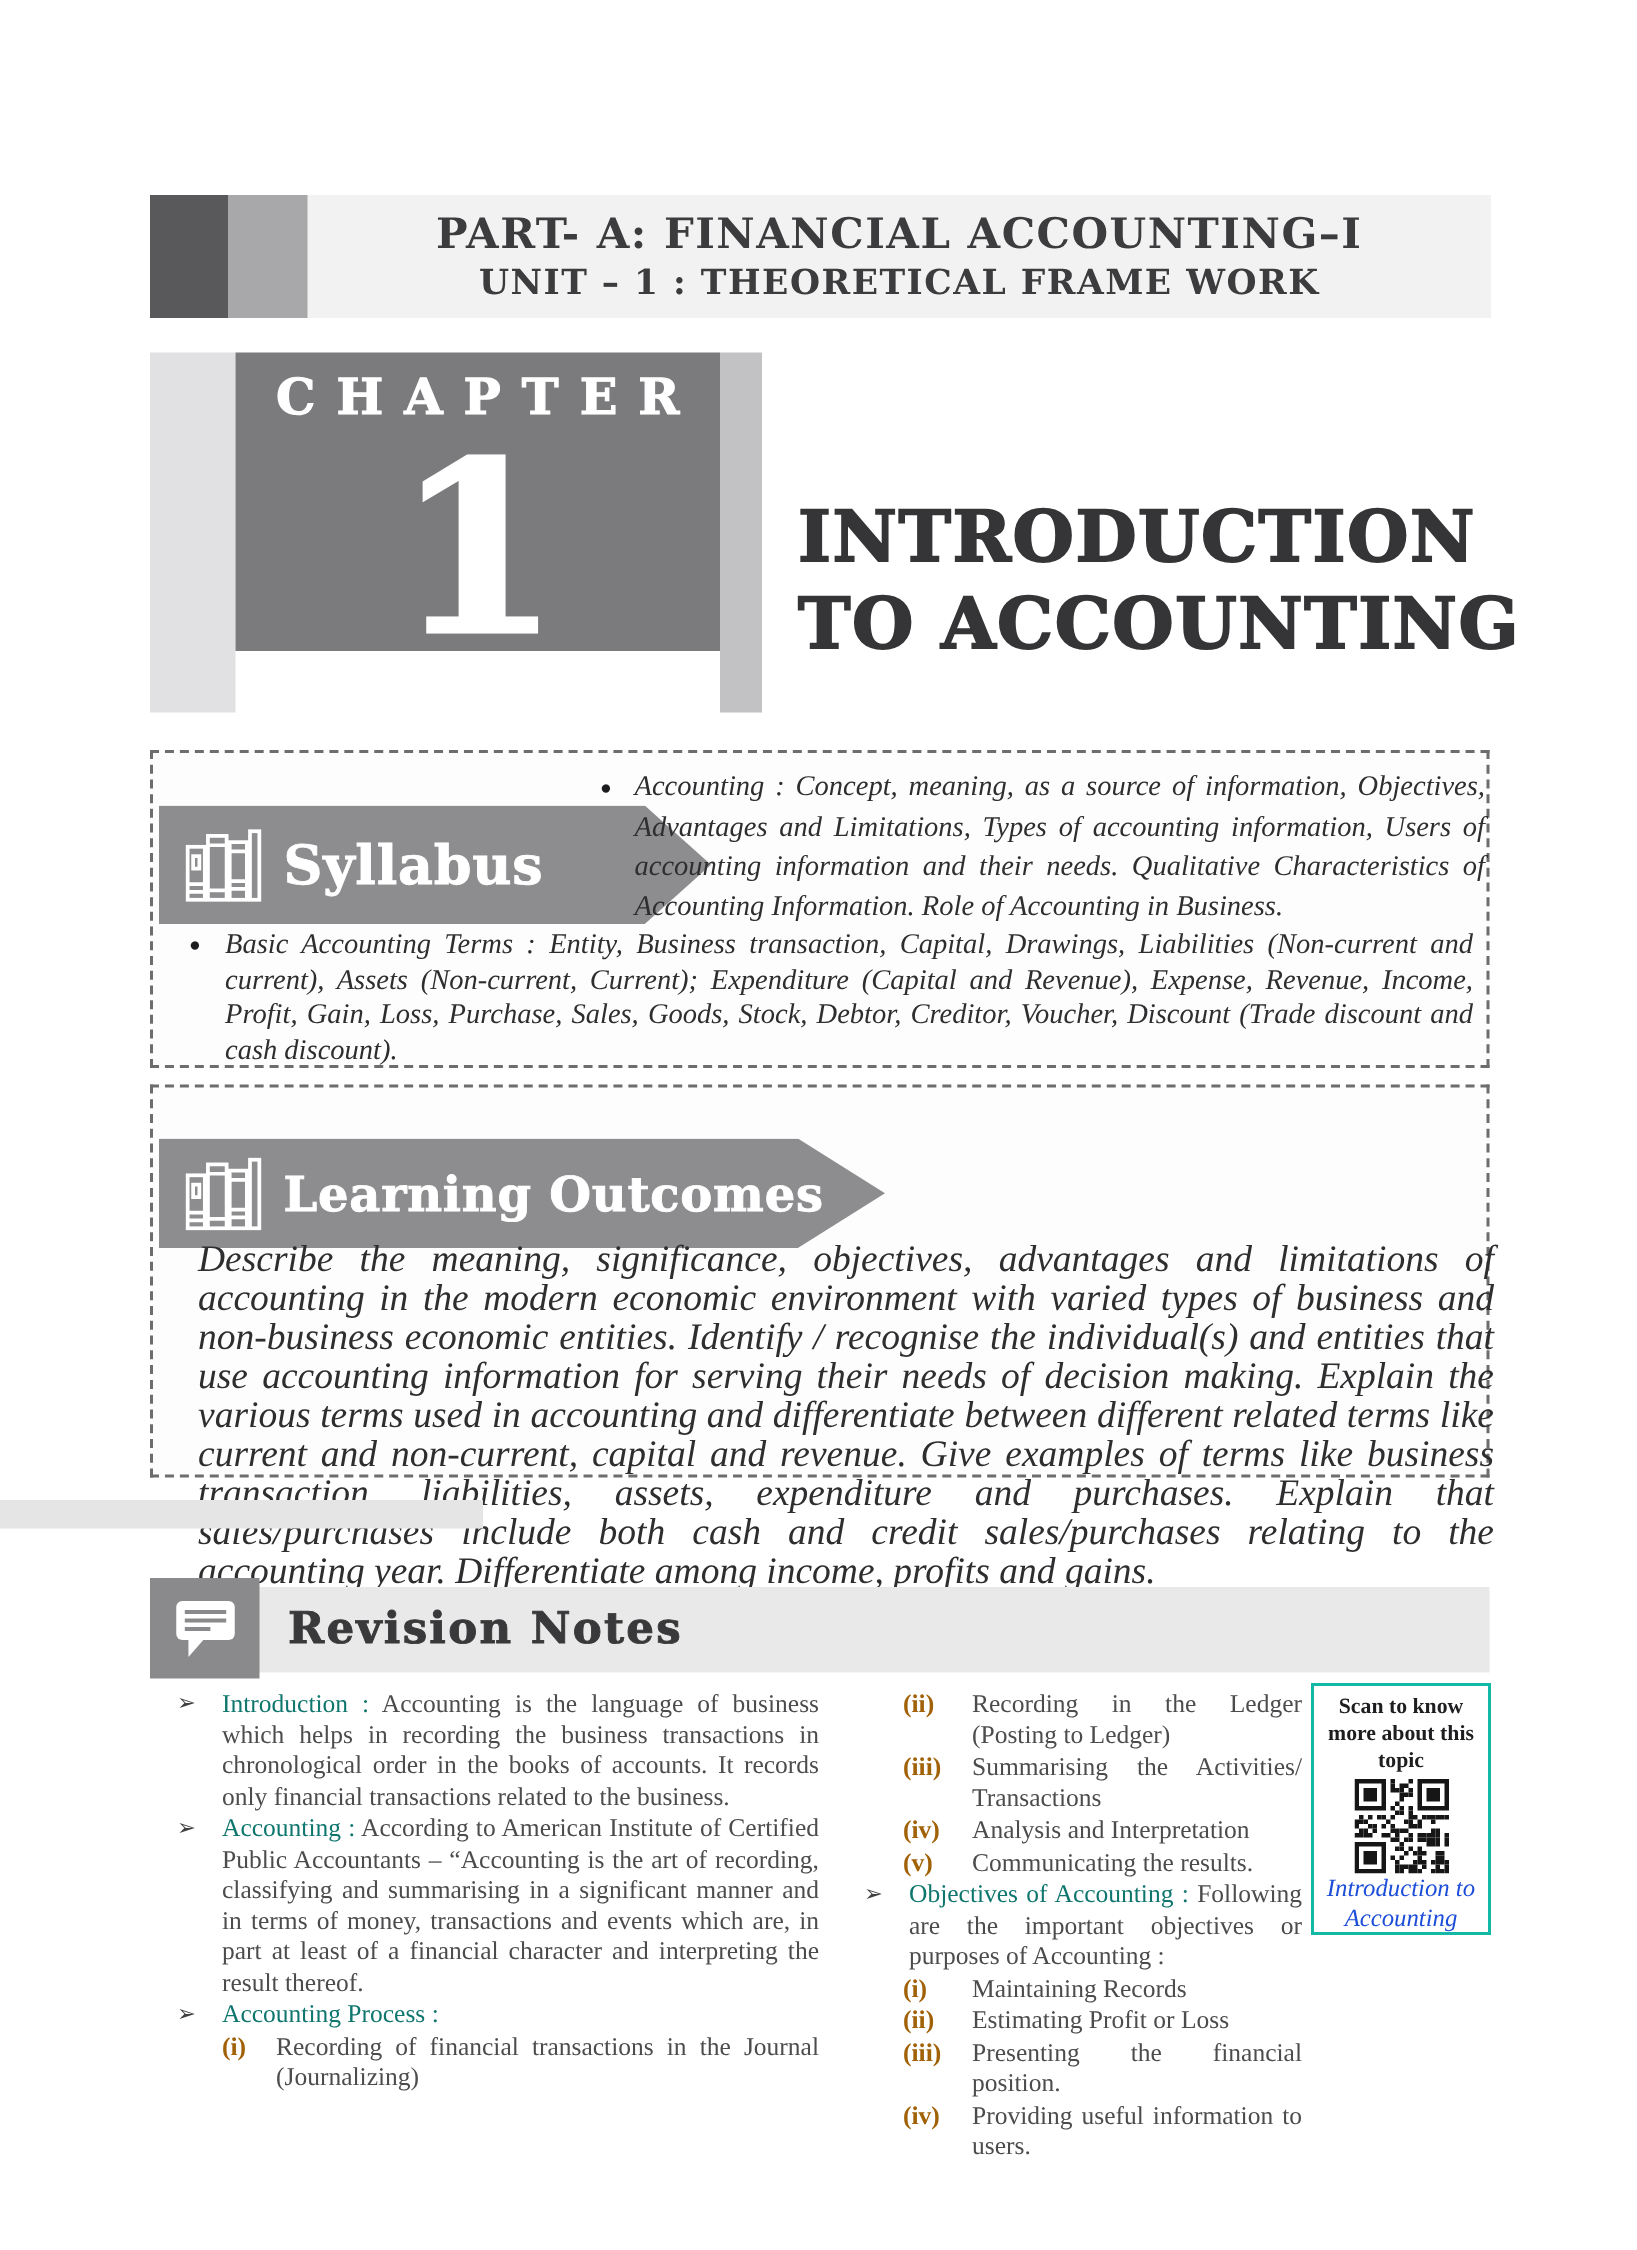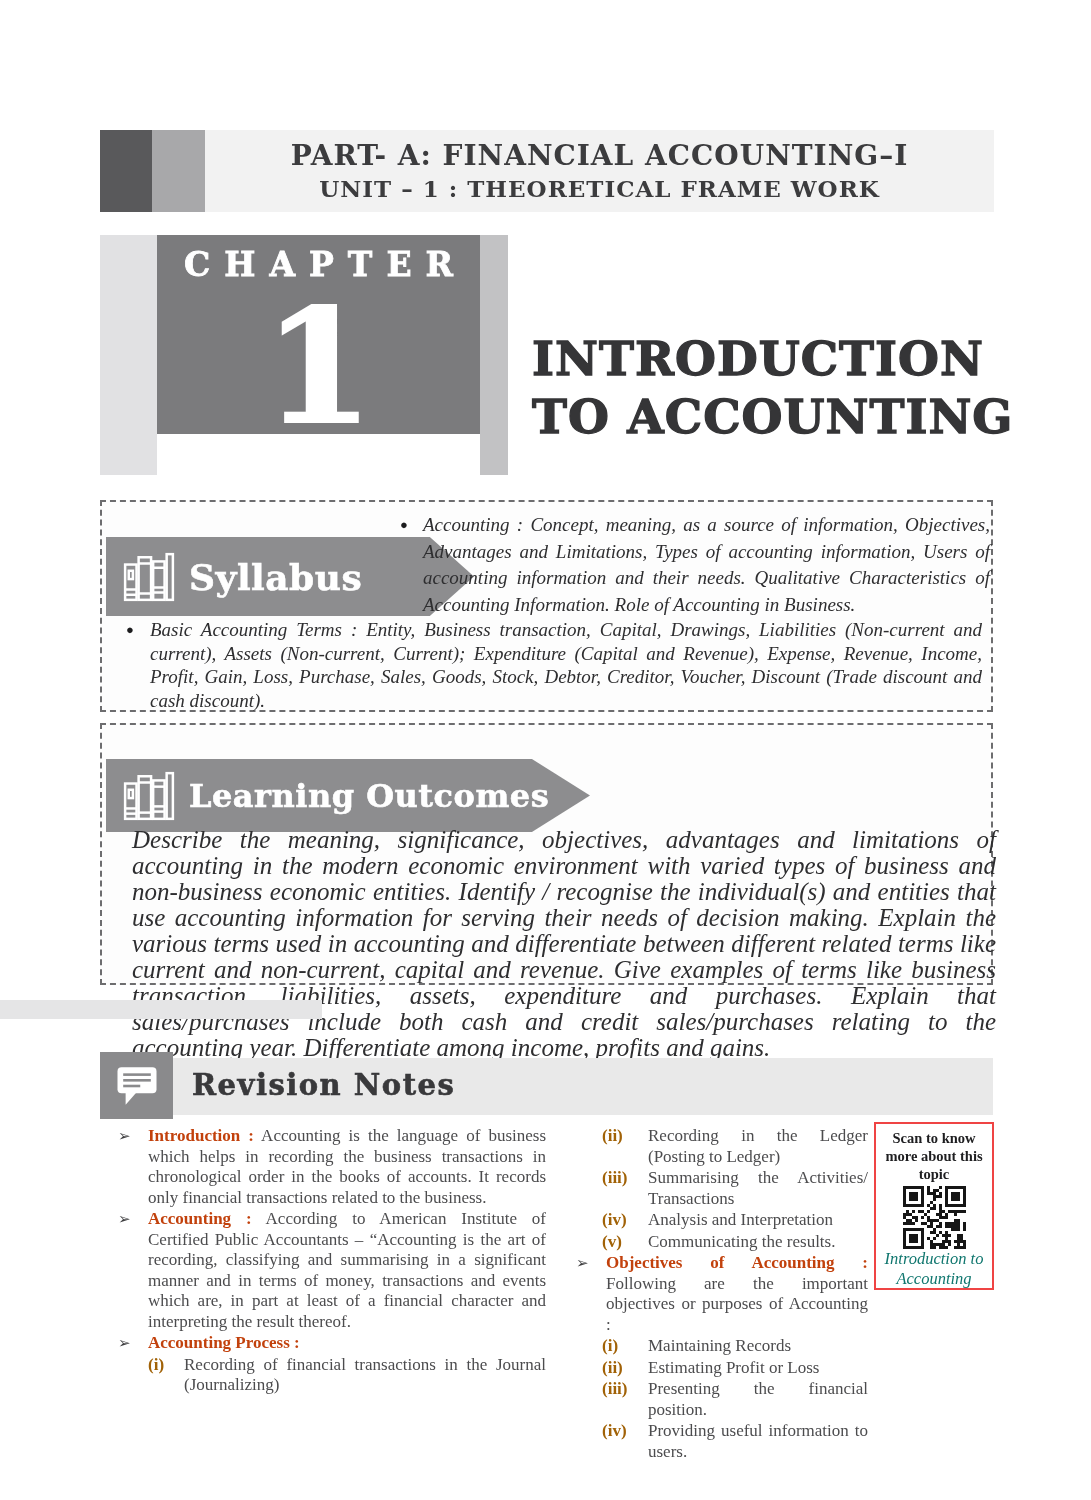--- a/index.html
+++ b/index.html
@@ -62,33 +62,33 @@
   .rev-title{position:absolute;left:192px;top:1068px;font-family:"DejaVu Serif",serif;font-weight:bold;
              font-size:29px;color:#39393b;letter-spacing:1.5px;-webkit-text-stroke:0.6px #39393b;}
 
   
   .col{position:absolute;top:1126px;font-size:17px;line-height:20.5px;color:#4c4c4e;}
   .col-left{left:118px;width:428px;}
   .col-right{left:576px;width:292px;}
   .note-item{position:relative;text-align:justify;margin-bottom:1px;}
   .note-item.arrow{padding-left:30px;}
   .m-arrow{position:absolute;left:0;top:0;font-size:15px;color:#3f3f41;}
-  .lead{font-weight:bold;color:#c2410c;}
+  .lead{font-weight:normal;color:#0f766e;}
   .note-item.roman{padding-left:66px;}
   .col-right .note-item.roman{padding-left:72px;}
   .m-roman{position:absolute;left:30px;top:0;font-weight:bold;color:#a16207;}
   .col-right .m-roman{left:26px;}
 
   
-  .qr-box{position:absolute;left:874px;top:1122px;width:120px;height:168px;border:2px solid #ef4444;
+  .qr-box{position:absolute;left:874px;top:1122px;width:120px;height:168px;border:2px solid #14b8a6;
           box-sizing:border-box;background:#fff;text-align:center;}
   .qr-top{font-family:"Liberation Serif",serif;font-weight:bold;font-size:14.5px;line-height:18px;
           color:#1e1e20;margin-top:5px;padding:0 6px;}
   .qr-svg{width:63px;height:63px;margin:3px auto 0 auto;display:block;}
-  .qr-cap{font-style:italic;font-size:16.5px;line-height:20px;color:#0f766e;padding:0 2px;}
+  .qr-cap{font-style:italic;font-size:16.5px;line-height:20px;color:#1d4ed8;padding:0 2px;}
 </style>
 </head>
 <body>
 
 <div class="page">
 
   <header class="part-band">
     <div class="blk dark"></div>
     <div class="blk mid"></div>
     <div class="part-lines">

